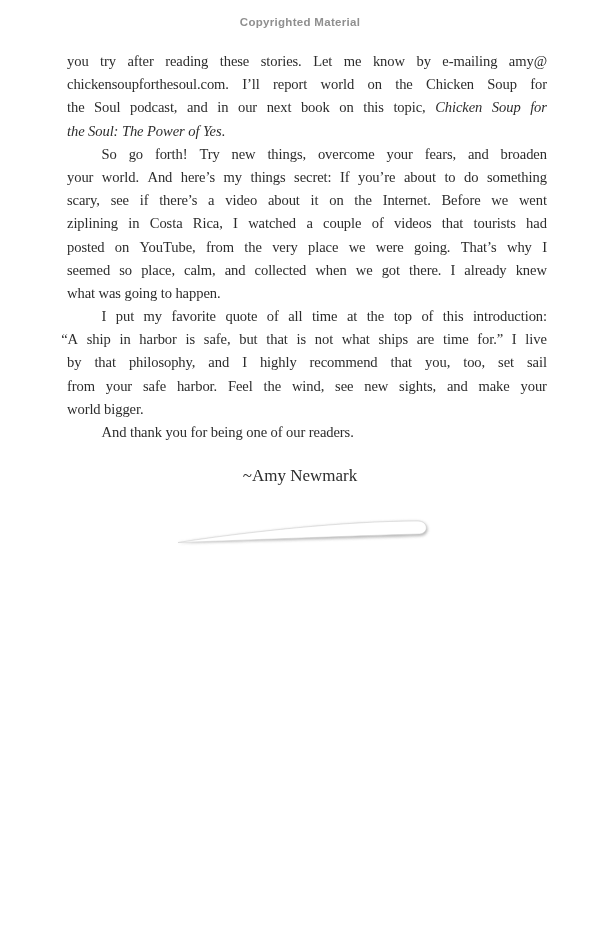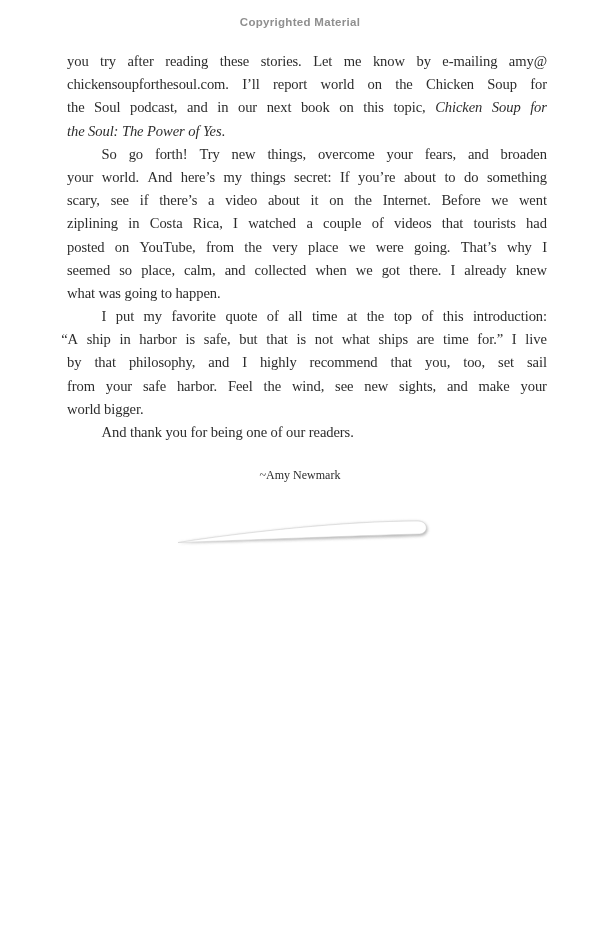--- a/index.html
+++ b/index.html
@@ -42,21 +42,21 @@
   .line.indent { padding-left: 36px; }
   .line.hang { margin-left: -6px; }
   .it { font-style: italic; }
 
   .signature {
     position: absolute;
     left: 0;
     top: 464px;
     width: 100%;
     text-align: center;
-    font-size: 12px;
+    font-size: 17px;
     line-height: 23.5px;
     color: #2c2c2c;
   }
 
   .swoosh {
     position: absolute;
     left: 176px;
     top: 514px;
     width: 264px;
     height: 34px;

